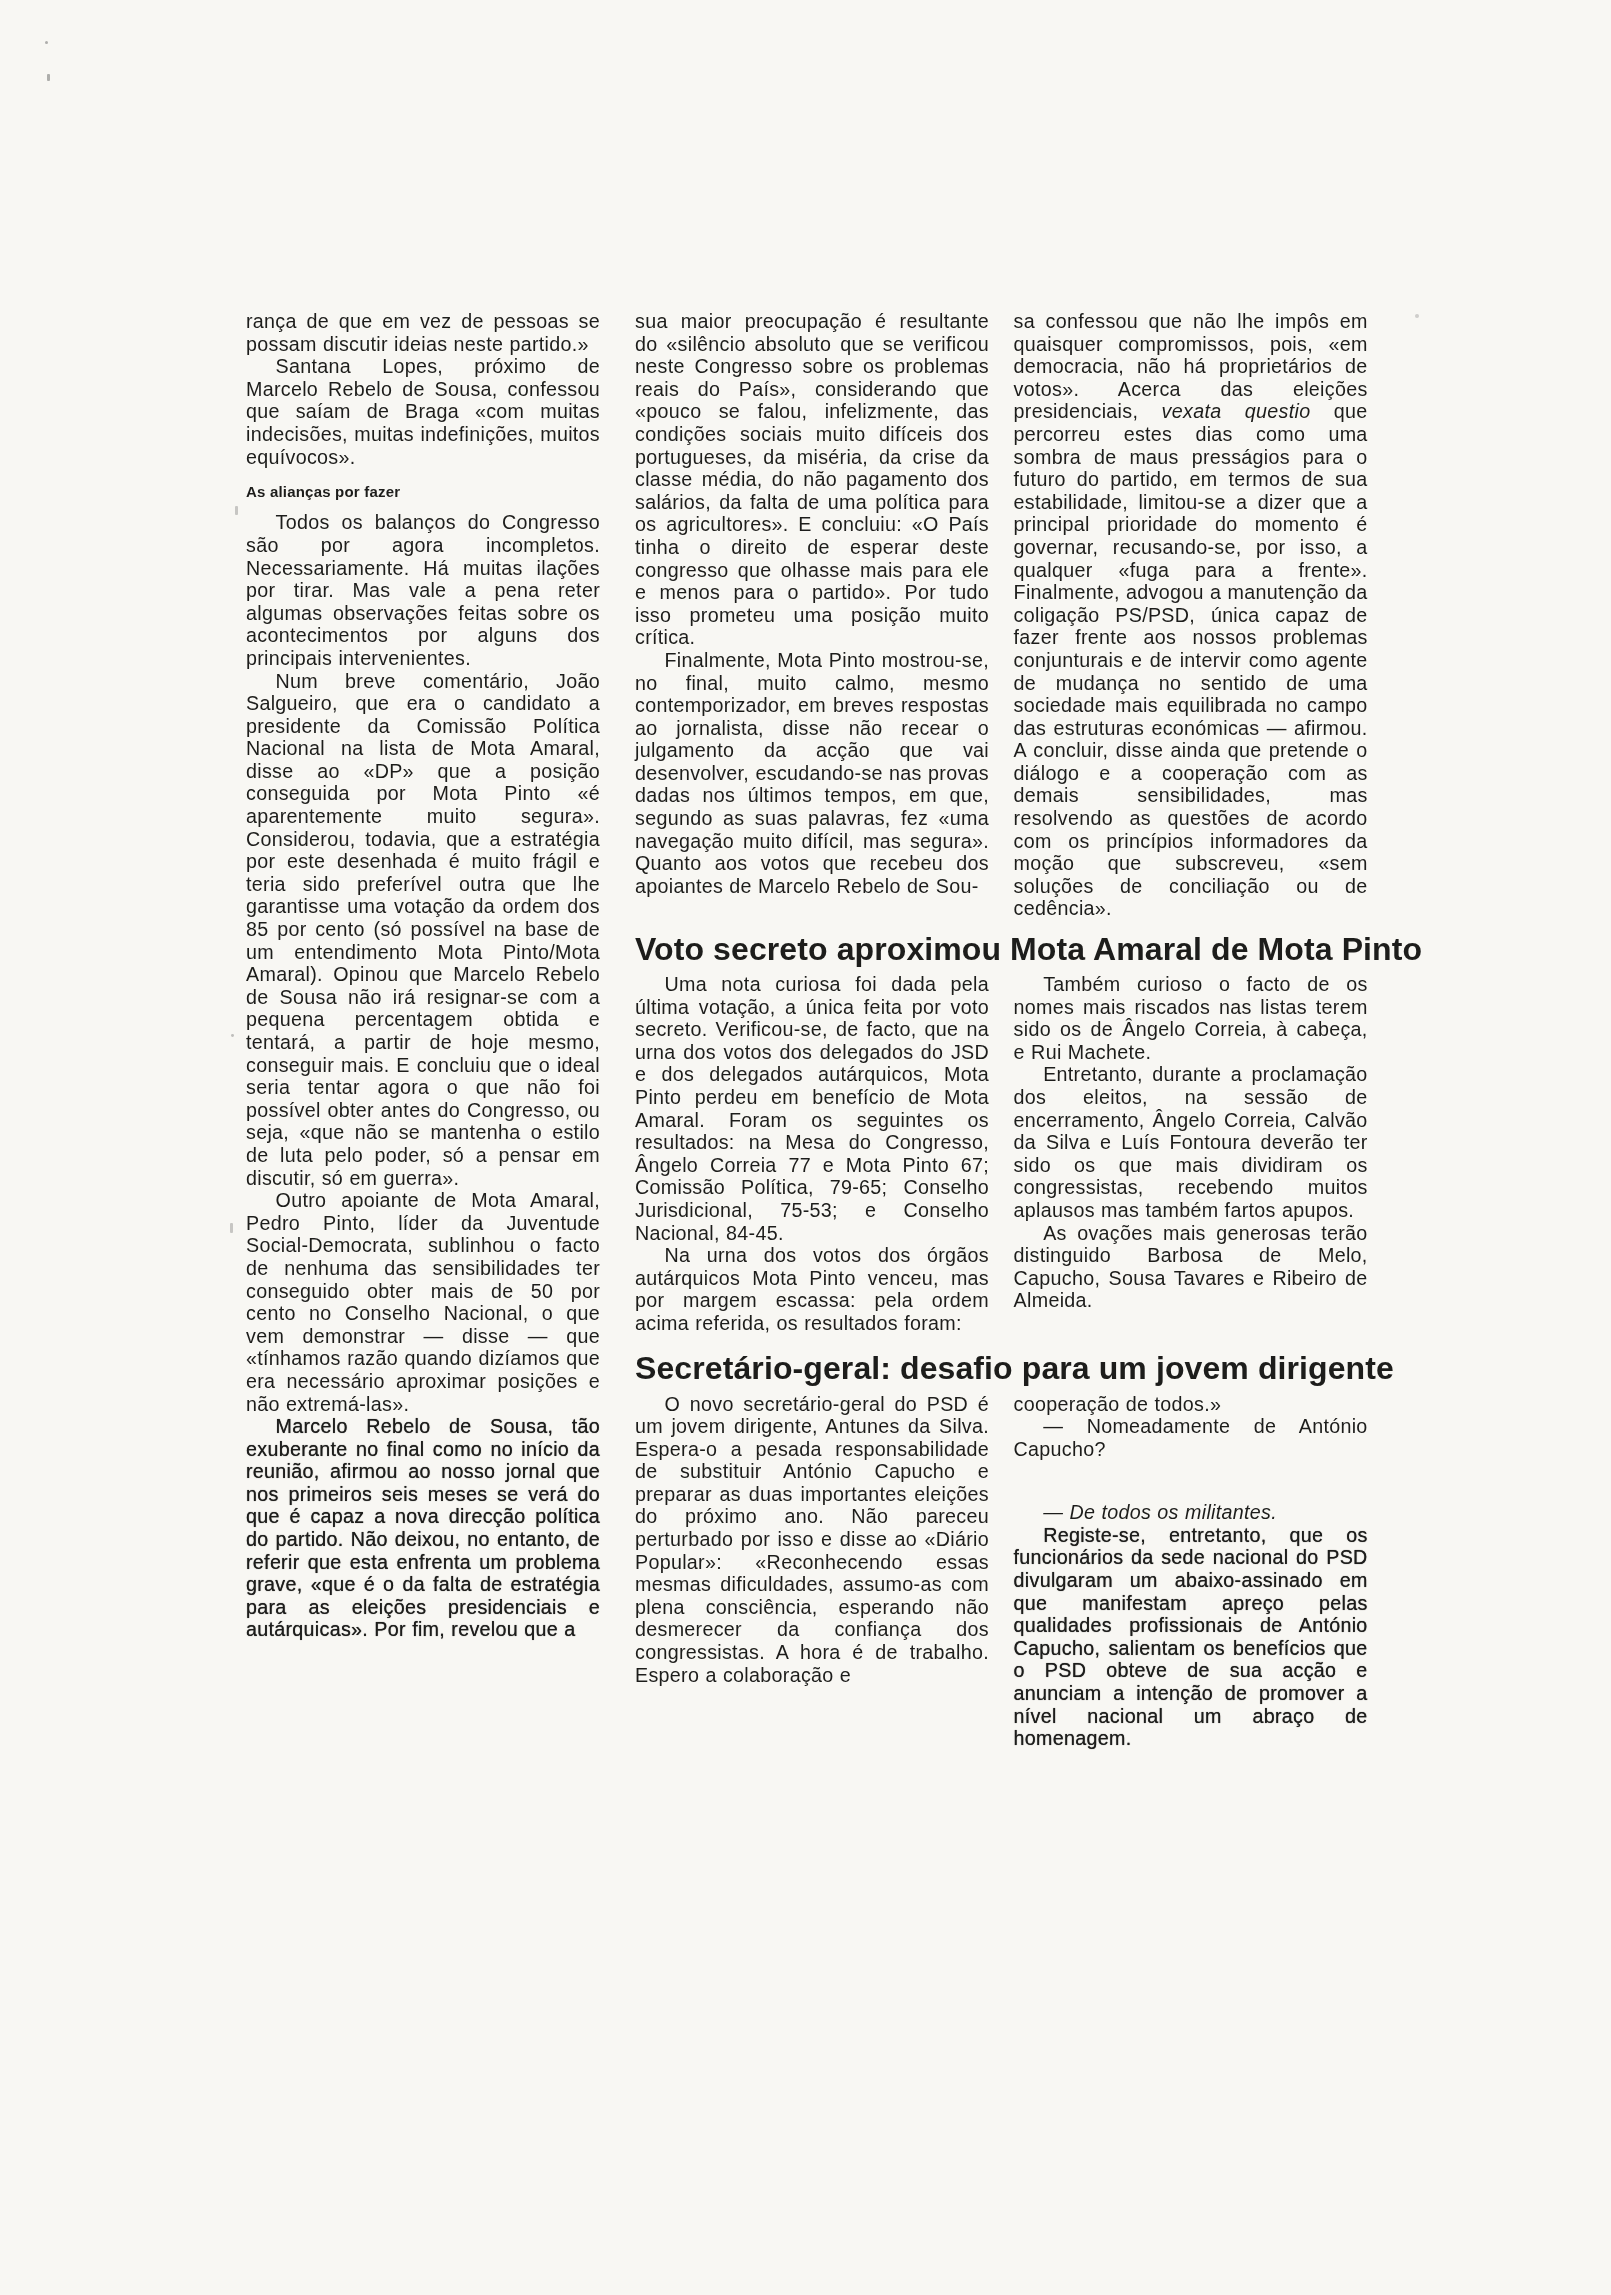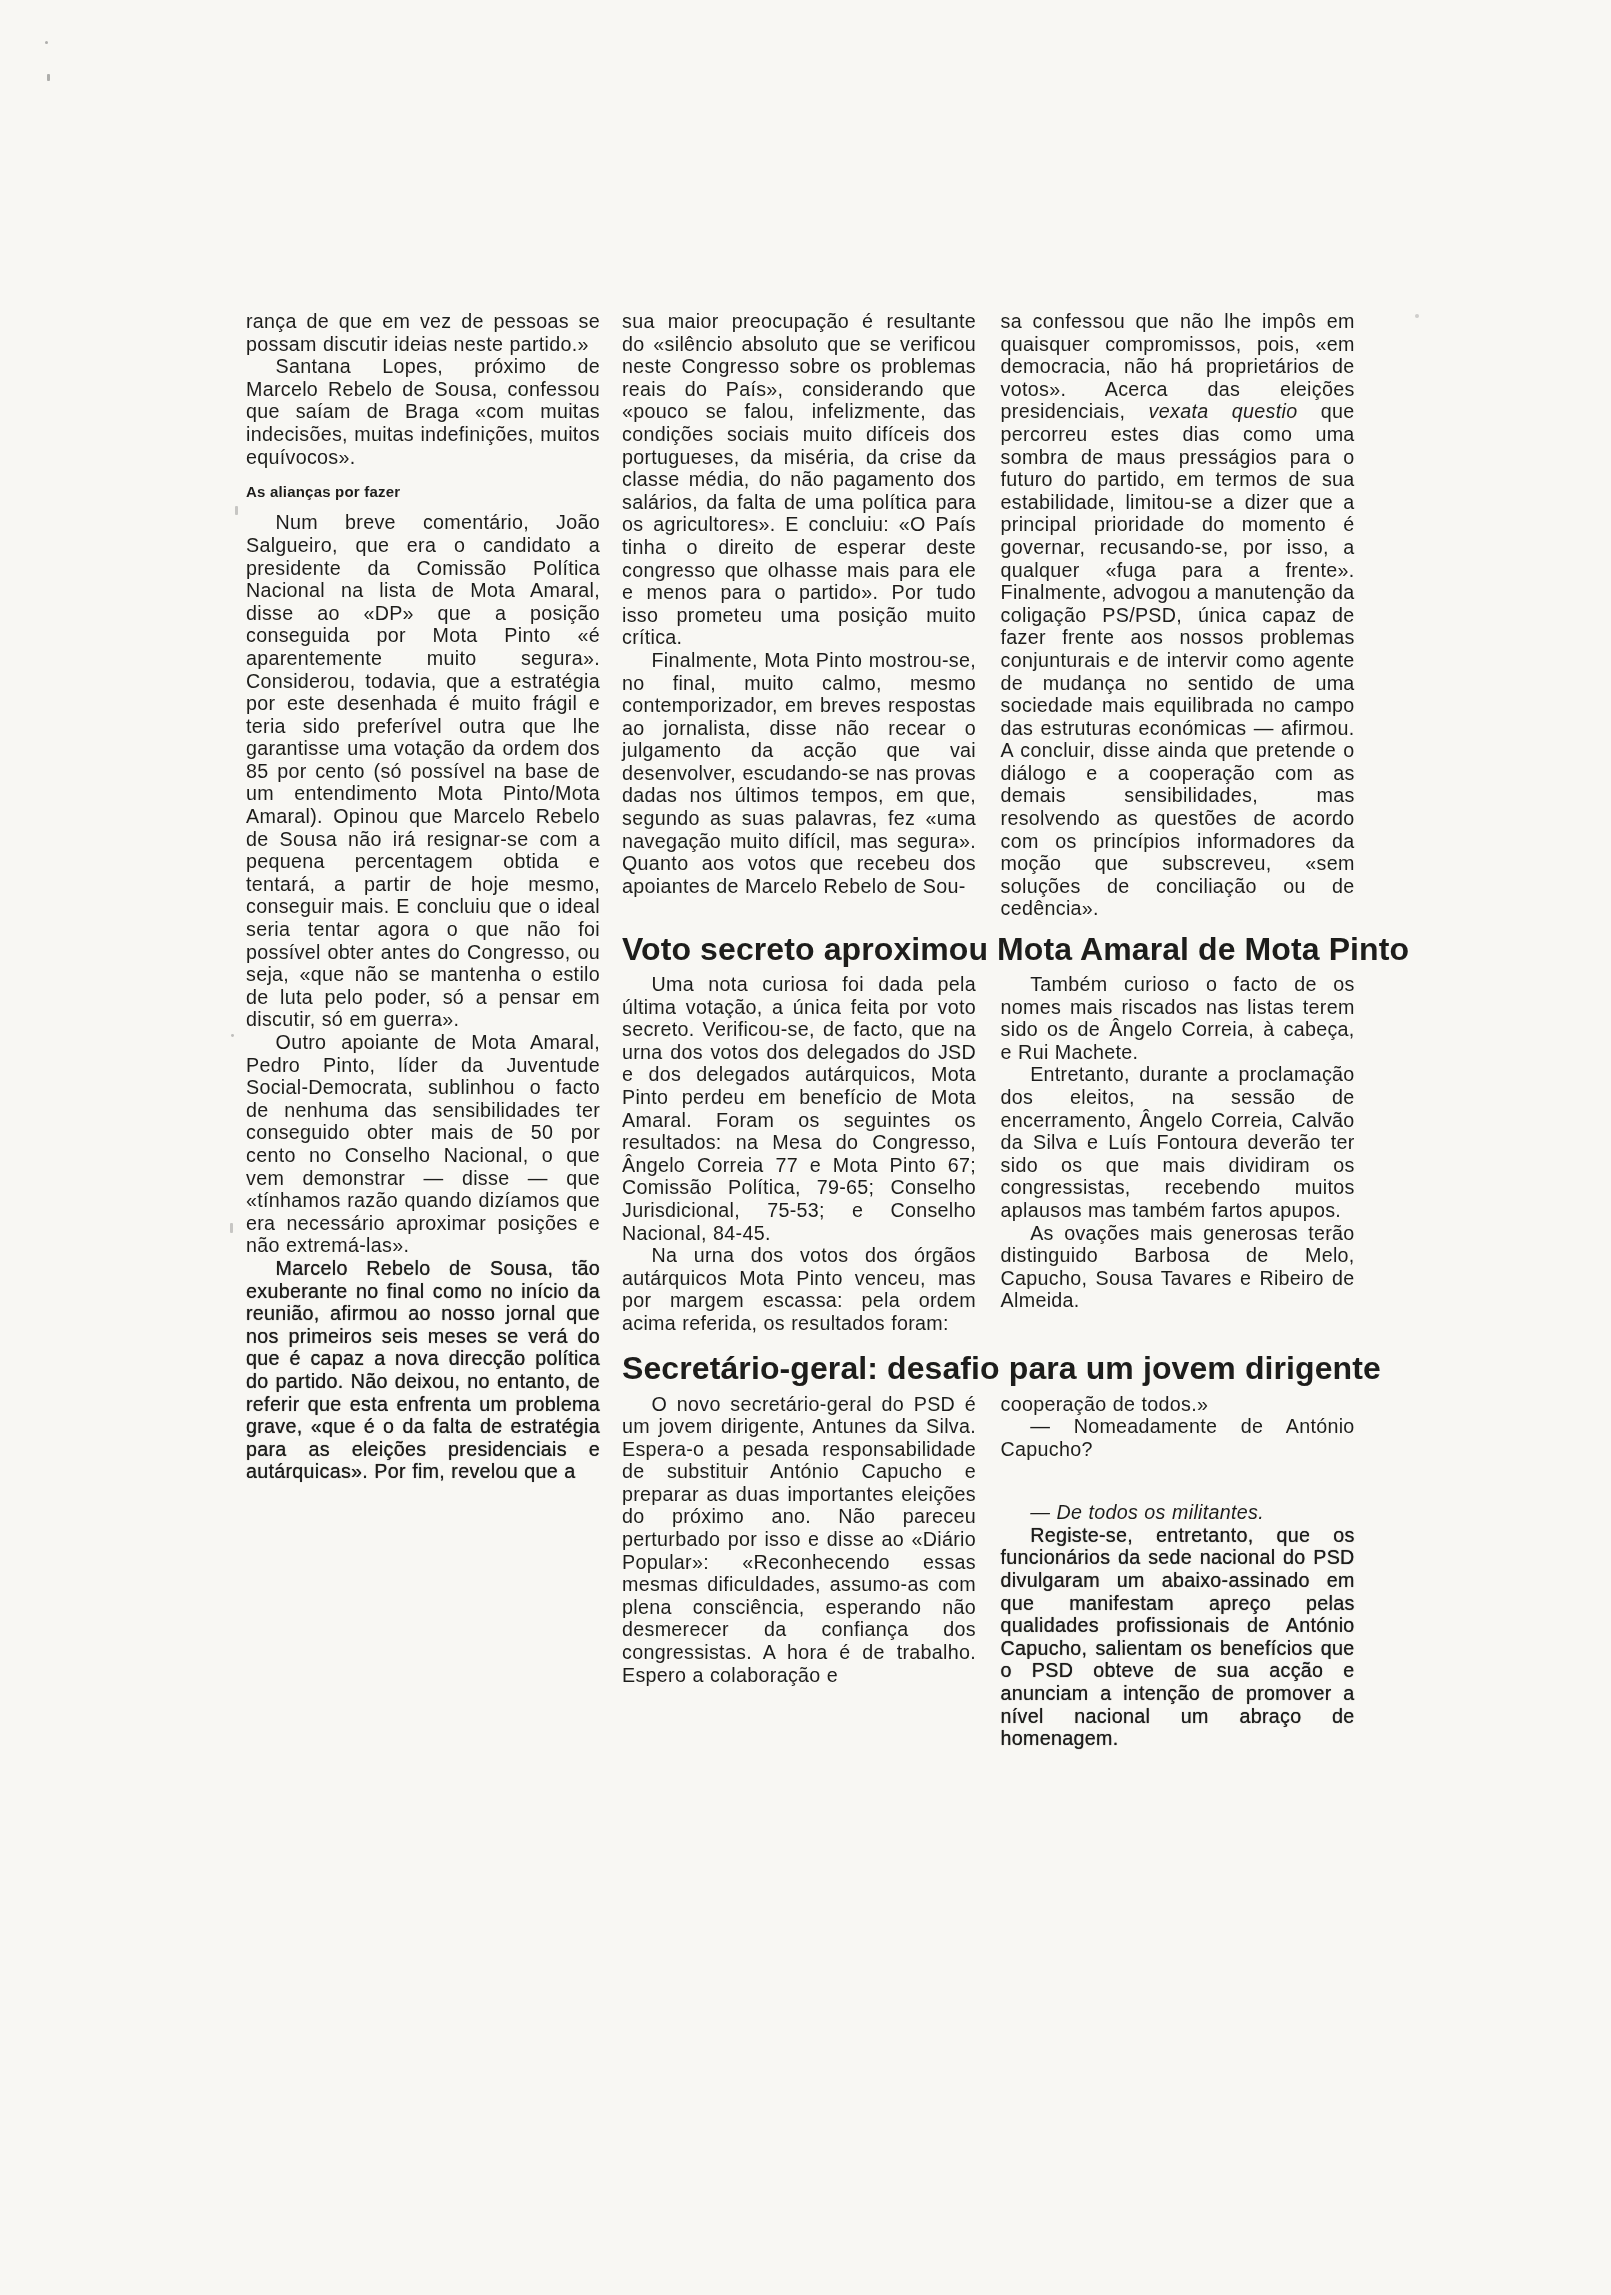--- a/index.html
+++ b/index.html
@@ -33,21 +33,21 @@
   .speck.s4 { left: 231px; top: 1034px; width: 2.9px; height: 2.9px; opacity: .35; }
   .speck.s5 { left: 230px; top: 1223px; width: 2.5px; height: 9.8px; border-radius: 1px; opacity: .3; }
   .speck.s6 { left: 1415px; top: 314px; width: 3.9px; height: 3.9px; opacity: .25; }
 
   .content {
     position: absolute;
     left: 246px;
     top: 310px;
     width: 1110px;
     display: flex;
-    gap: 22px;
+    gap: 35px;
     font-size: 19.7px;
     line-height: 22.6px;
     letter-spacing: 0.3px;
   }
   .col-1 { width: 354px; flex: 0 0 354px; }
   .right-area { flex: 1 1 auto; min-width: 0; }
 
   .twocol { display: flex; gap: 24.6px; }
   .twocol .col { width: 354px; flex: 0 0 354px; }
 
@@ -91,20 +91,21 @@
   <span class="speck s4"></span>
   <span class="speck s5"></span>
   <span class="speck s6"></span>
 
   <div class="content">
 
     <div class="col-1">
       <p class="para no-indent">rança de que em vez de pessoas se possam discutir ideias neste partido.»</p>
       <p class="para">Santana Lopes, próximo de Marcelo Rebelo de Sousa, confessou que saíam de Braga «com muitas indecisões, muitas indefinições, muitos equívocos».</p>
       <h2 class="subhead">As alianças por fazer</h2>
+      <p class="para">Todos os balanços do Congresso são por agora incompletos. Necessariamente. Há muitas ilações por tirar. Mas vale a pena reter algumas observações feitas sobre os acontecimentos por alguns dos principais intervenientes.</p>
       <p class="para">Num breve comentário, João Salgueiro, que era o candidato a presidente da Comissão Política Nacional na lista de Mota Amaral, disse ao «DP» que a posição conseguida por Mota Pinto «é aparentemente muito segura». Considerou, todavia, que a estratégia por este desenhada é muito frágil e teria sido preferível outra que lhe garantisse uma votação da ordem dos 85 por cento (só possível na base de um entendimento Mota Pinto/Mota Amaral). Opinou que Marcelo Rebelo de Sousa não irá resignar-se com a pequena percentagem obtida e tentará, a partir de hoje mesmo, conseguir mais. E concluiu que o ideal seria tentar agora o que não foi possível obter antes do Congresso, ou seja, «que não se mantenha o estilo de luta pelo poder, só a pensar em discutir, só em guerra».</p>
       <p class="para">Outro apoiante de Mota Amaral, Pedro Pinto, líder da Juventude Social-Democrata, sublinhou o facto de nenhuma das sensibilidades ter conseguido obter mais de 50 por cento no Conselho Nacional, o que vem demonstrar — disse — que «tínhamos razão quando dizíamos que era necessário aproximar posições e não extremá-las».</p>
       <p class="para ink-heavy">Marcelo Rebelo de Sousa, tão exuberante no final como no início da reunião, afirmou ao nosso jornal que nos primeiros seis meses se verá do que é capaz a nova direcção política do partido. Não deixou, no entanto, de referir que esta enfrenta um problema grave, «que é o da falta de estratégia para as eleições presidenciais e autárquicas». Por fim, revelou que a</p>
     </div>
 
     <div class="right-area">
 
       <div class="twocol">
         <div class="col">
           <p class="para no-indent">sua maior preocupação é resultante do «silêncio absoluto que se verificou neste Congresso sobre os problemas reais do País», considerando que «pouco se falou, infelizmente, das condições sociais muito difíceis dos portugueses, da miséria, da crise da classe média, do não pagamento dos salários, da falta de uma política para os agricultores». E concluiu: «O País tinha o direito de esperar deste congresso que olhasse mais para ele e menos para o partido». Por tudo isso prometeu uma posição muito crítica.</p>

